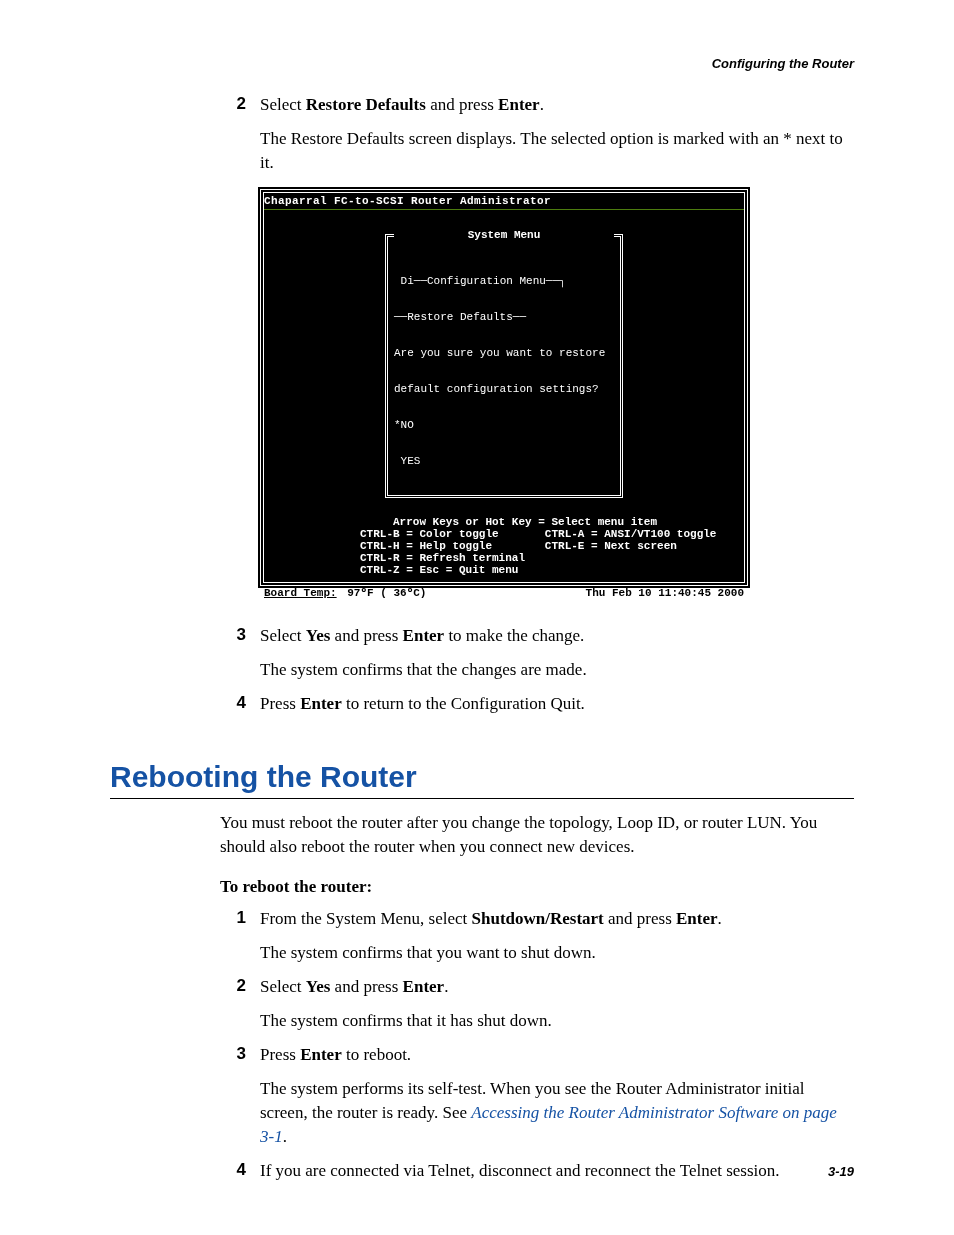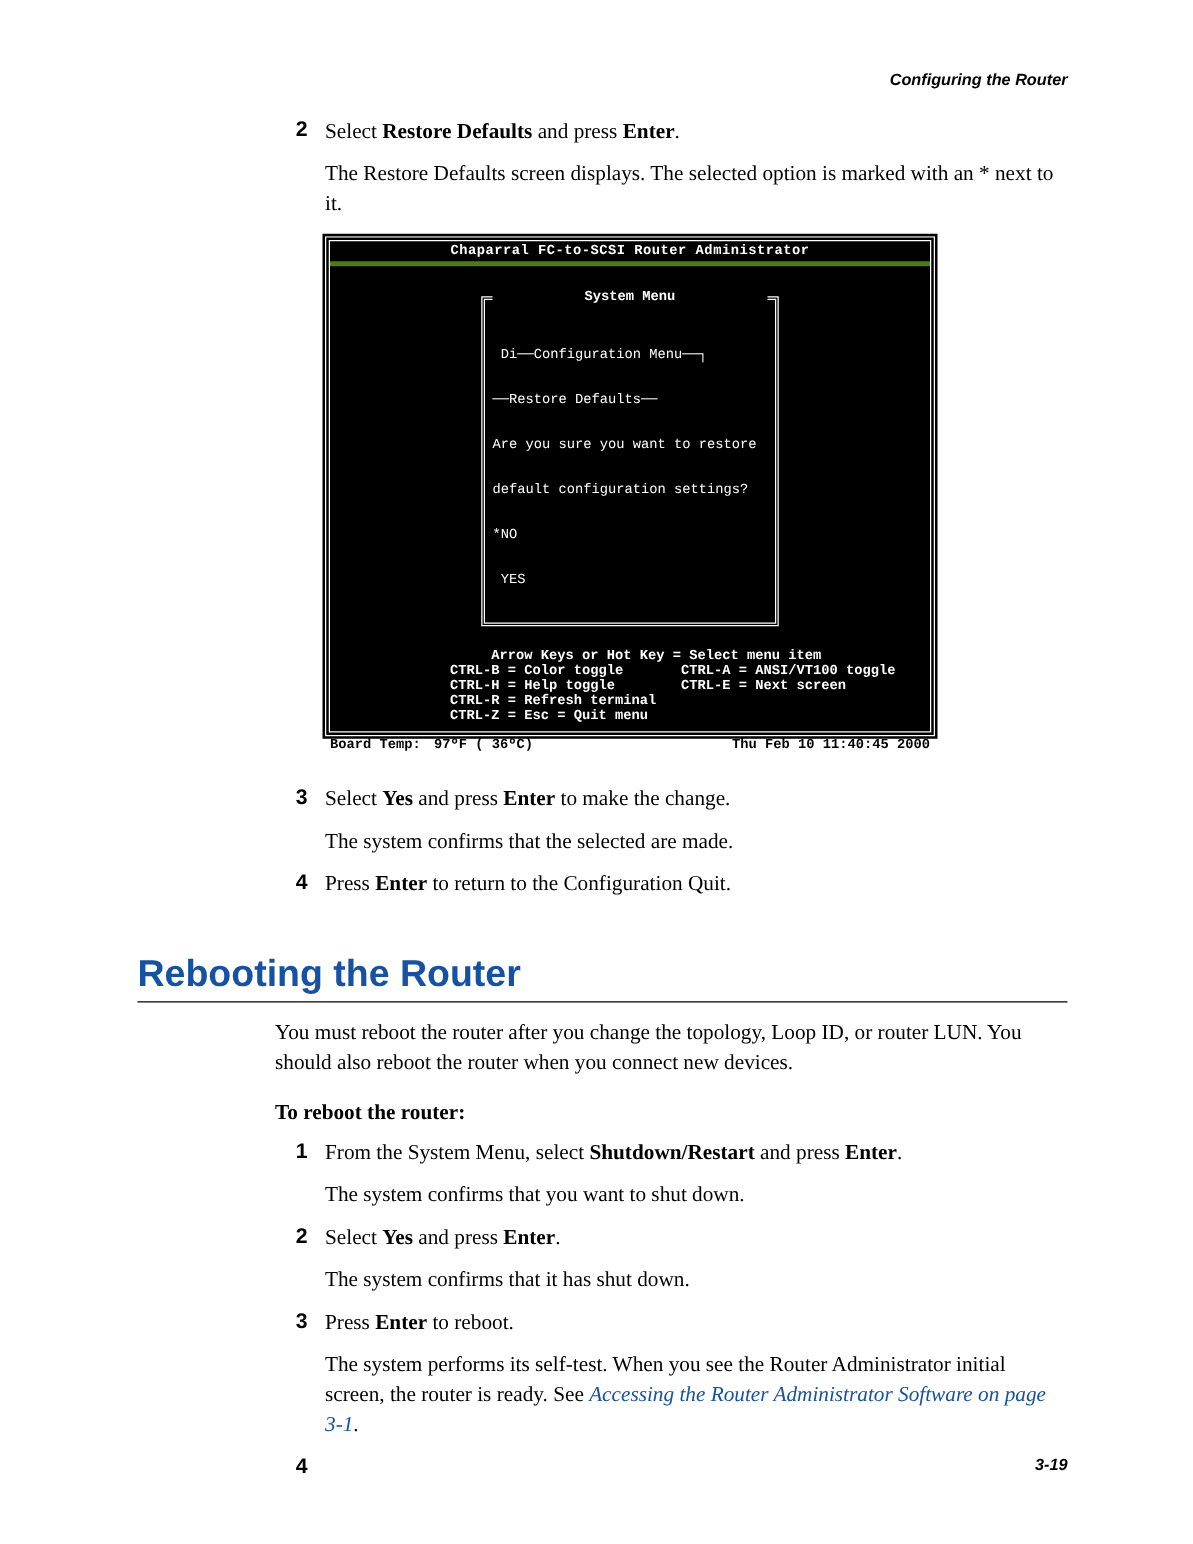--- a/index.html
+++ b/index.html
@@ -104,23 +104,22 @@
     color: #fff;
     font-family: "Courier New", monospace;
     font-size: 11px;
     line-height: 12px;
     border: 4px double #fff;
     outline: 2px solid #000;
     padding: 0;
     box-sizing: border-box;
   }
   .term-title {
-    text-align: center;
     padding: 2px 0;
-    border-bottom: 4px solid #4d7c0f;
+    border-bottom: 1px solid #4d7c0f;
     font-weight: bold;
     letter-spacing: 0.4px;
   }
   .term-body {
     padding: 24px 8px 8px 8px;
     min-height: 110px;
     position: relative;
   }
   .dialog {
     margin: 0 auto;
@@ -147,21 +146,21 @@
   .status {
     display: flex;
     justify-content: space-between;
     background: #fff;
     color: #000;
     font-weight: bold;
     padding: 1px 4px;
     font-family: "Courier New", monospace;
     font-size: 11px;
   }
-  .status .label { margin-right: 4px;}
+  .status .label { text-decoration: underline; margin-right: 4px;}
 </style>
 </head>
 <body>
 
 <div class="page">
   <div class="running-head">Configuring the Router</div>
 
   <div class="step">
     <div class="num">2</div>
     <div class="body">
@@ -199,21 +198,21 @@
   </div>
 
   <div class="step">
     <div class="num">3</div>
     <div class="body">
       <p>
         <span>Select </span><b>Yes</b><span> and press </span><b>Enter</b><span> to make the change.</span>
       </p>
     </div>
   </div>
-  <p class="follow">The system confirms that the selected are made.</p>
+  <p class="follow">The system confirms that the changes are made.</p>
 
   <div class="step">
     <div class="num">4</div>
     <div class="body">
       <p>
         <span>Press </span><b>Enter</b><span> to return to the Configuration Quit.</span>
       </p>
     </div>
   </div>
 
@@ -251,17 +250,20 @@
         <span>Press </span><b>Enter</b><span> to reboot.</span>
       </p>
     </div>
   </div>
   <p class="follow">
     <span>The system performs its self-test. When you see the Router Administrator initial screen, the router is ready. See </span><a class="xref">Accessing the Router Administrator Software on page 3-1</a><span>.</span>
   </p>
 
   <div class="step">
     <div class="num">4</div>
+    <div class="body">
+      <p>If you are connected via Telnet, disconnect and reconnect the Telnet session.</p>
+    </div>
   </div>
 
 </div>
 
 <div class="page-num">3-19</div>
 
 </body></html>

